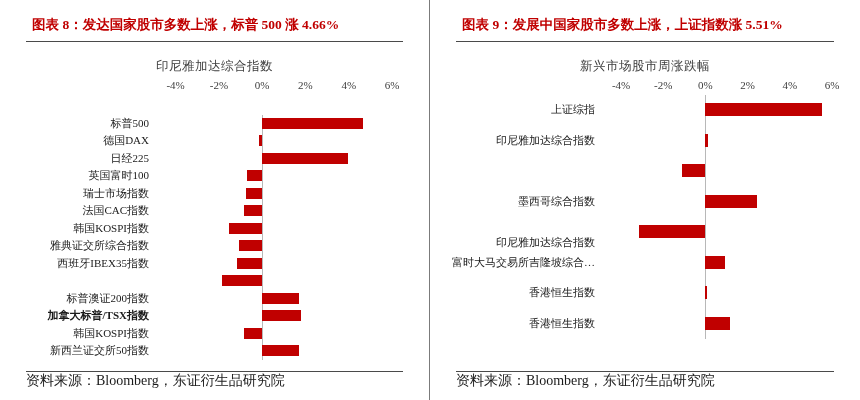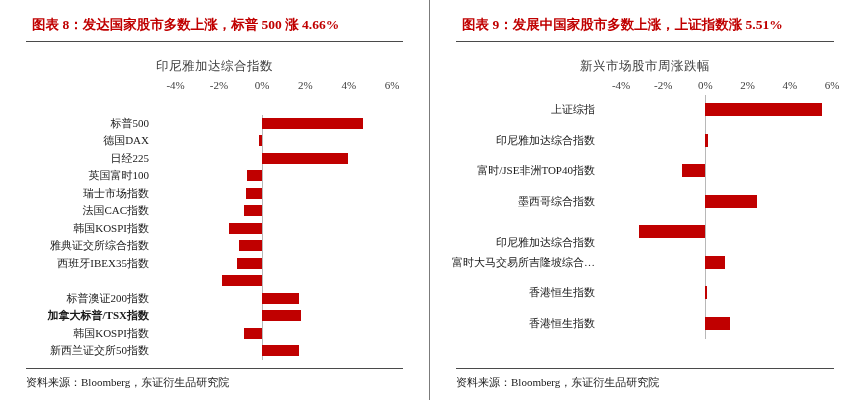--- a/index.html
+++ b/index.html
@@ -100,22 +100,21 @@
     line-height: 1;
   }
   .bar {
     position: absolute;
     height: 11px;
     background: #c00000;
   }
   .footer {
     margin: 0 14px;
     border-top: 1.6px solid #4a4a4a;
-    padding-top: 6px;
-    font-size: 11px;
+    font-size: 14px;
     color: #1a1a1a;
     white-space: nowrap;
   }
   .footer-wrap {
     margin-top: auto;
   }
 </style>
 </head>
 <body>
 
@@ -215,21 +214,20 @@
           <div class="zero-line" style="left: 105.455px;"></div>
           <div class="bar-row" style="height: 30.5px;">
             <div class="bar-label" style="width: 152px;">上证综指</div>
             <div class="bar" style="background: rgb(192, 0, 0); height: 13px; top: 8.75px; left: 105.455px; width: 116.211px;"></div>
           </div>
           <div class="bar-row" style="height: 30.5px;">
             <div class="bar-label" style="width: 152px;">印尼雅加达综合指数</div>
             <div class="bar" style="background: rgb(192, 0, 0); height: 13px; top: 8.75px; left: 105.455px; width: 2.53091px;"></div>
           </div>
           <div class="bar-row" style="height: 30.5px;">
-            <div class="bar-label" style="width: 152px;">富时/JSE非洲TOP40指数</div>
             <div class="bar" style="background: rgb(192, 0, 0); height: 13px; top: 8.75px; left: 81.6218px; width: 23.8327px;"></div>
           </div>
           <div class="bar-row" style="height: 30.5px;">
             <div class="bar-label" style="width: 152px;">墨西哥综合指数</div>
             <div class="bar" style="background: rgb(192, 0, 0); height: 13px; top: 8.75px; left: 105.455px; width: 51.6727px;"></div>
           </div>
           <div class="bar-row" style="height: 30.5px;">
             <div class="bar-label" style="width: 152px; margin-top: 21px;">印尼雅加达综合指数</div>
             <div class="bar" style="background: rgb(192, 0, 0); height: 13px; top: 8.75px; left: 38.8073px; width: 66.6473px;"></div>
           </div>

